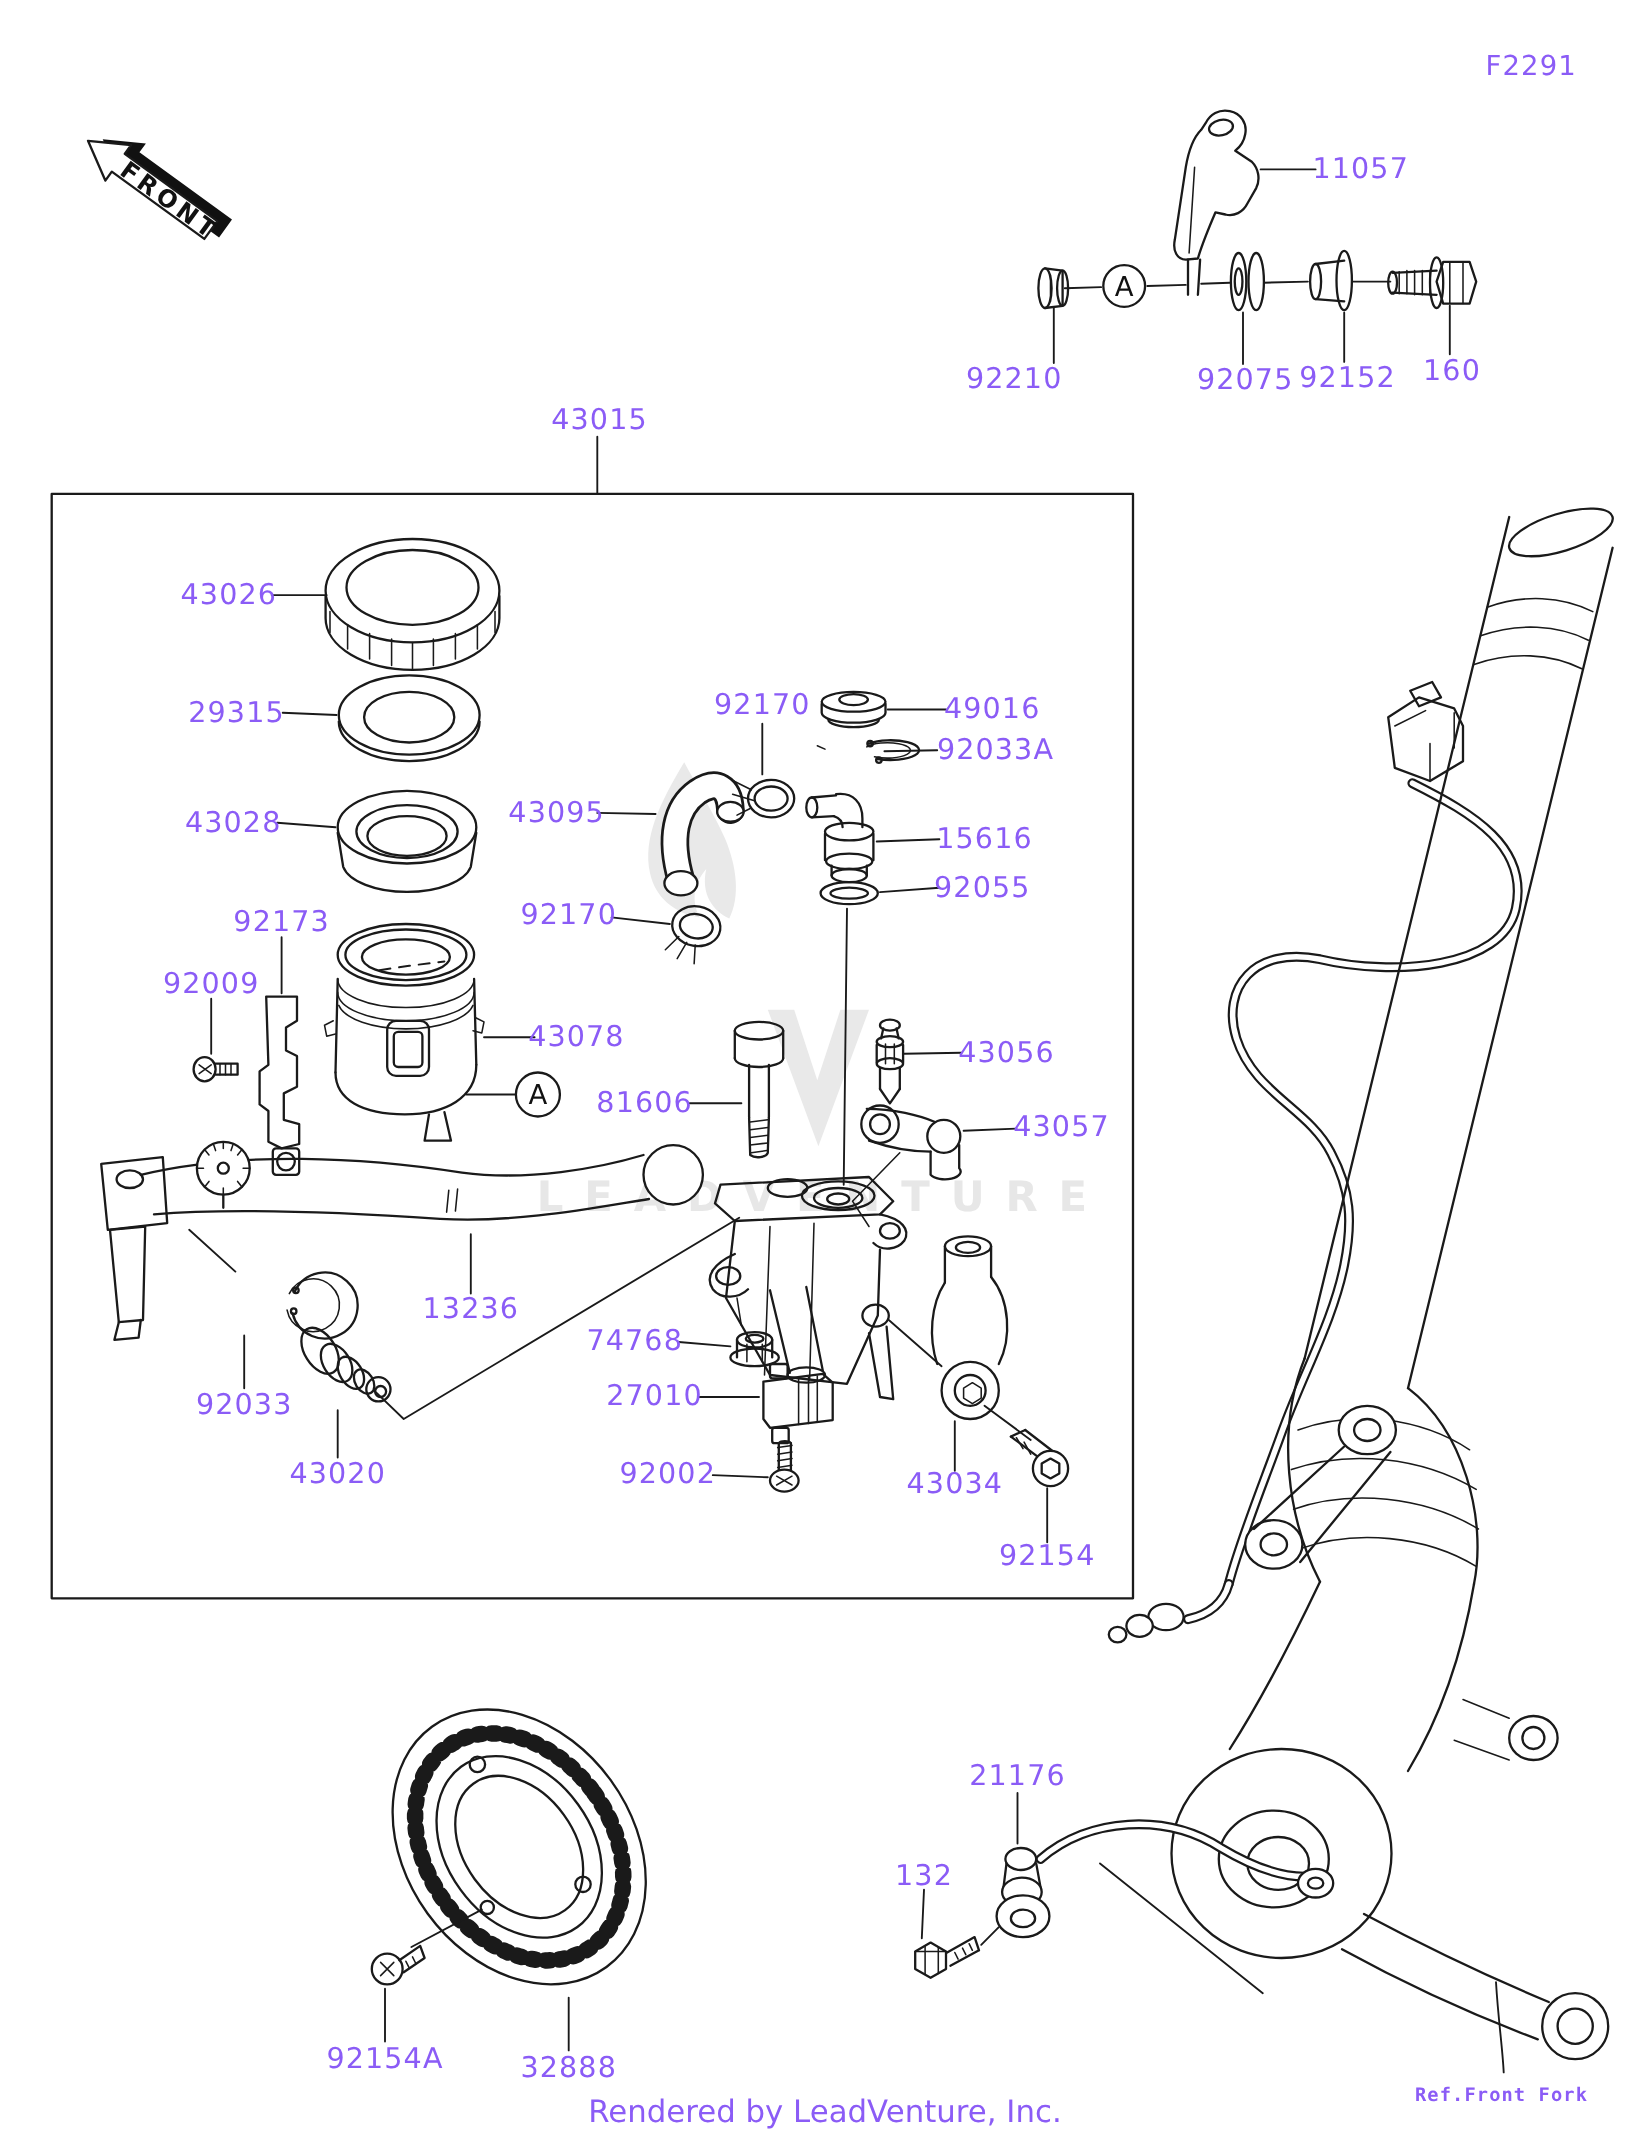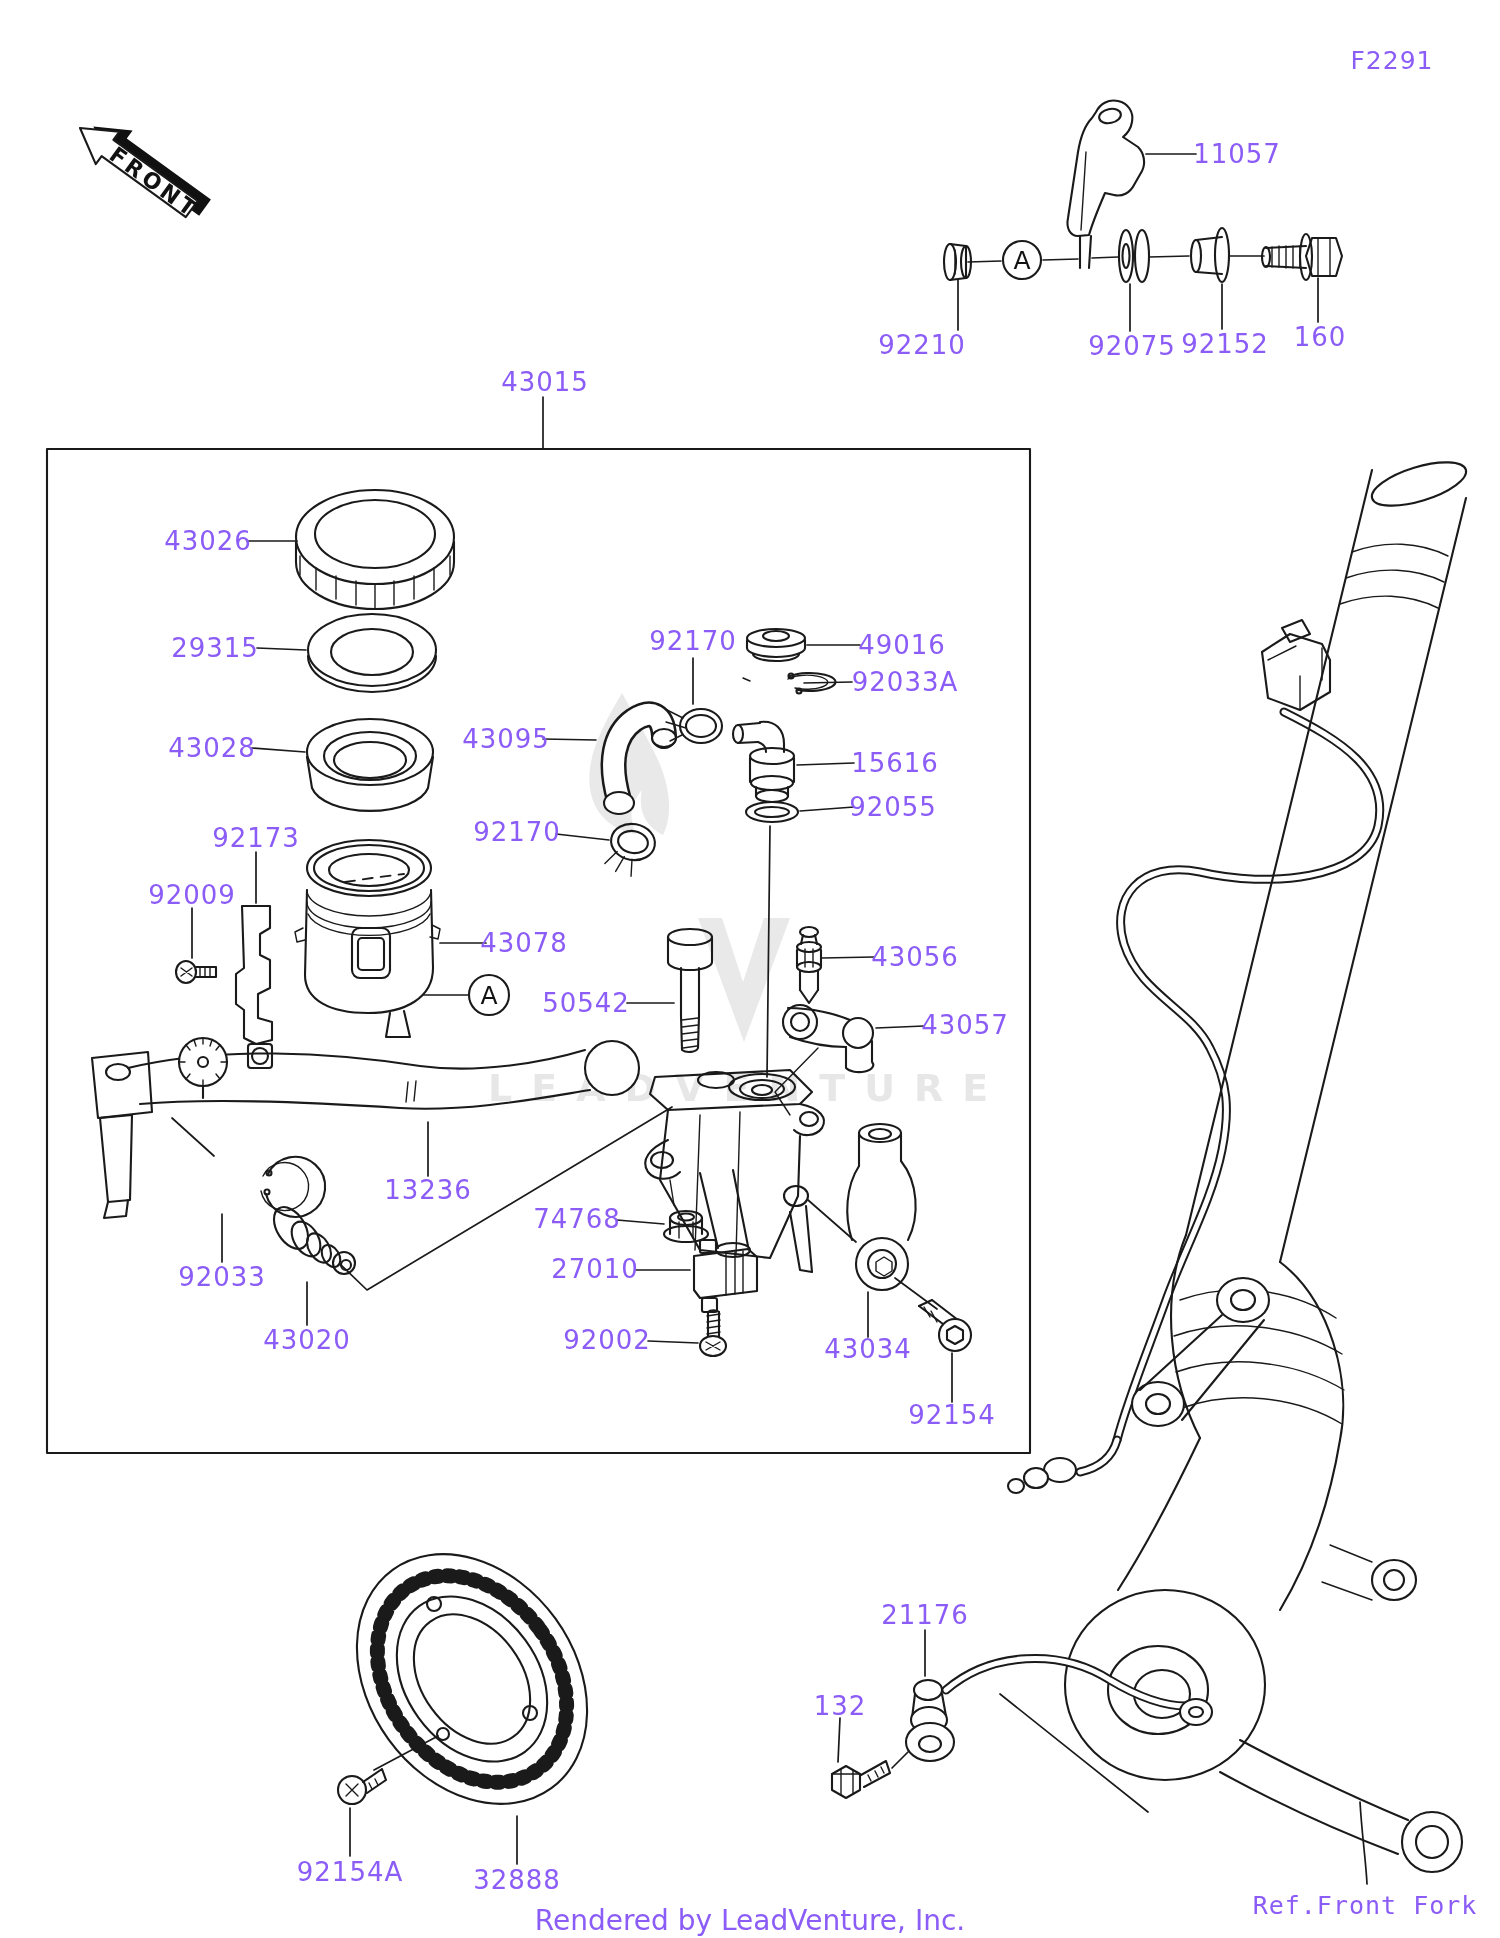--- a/index.html
+++ b/index.html
@@ -15,21 +15,21 @@
   .art .ldr{stroke-width:1.7;}
   .art .thin{stroke-width:1.4;}
   .art .slots{stroke-width:15;stroke-dasharray:4.5 8.5;}
   .art .dashed{stroke-dasharray:10 8;stroke-width:1.8;}
   .art text{stroke:none;fill:#111;}
   .svgt{font-size:25px;text-anchor:middle;font-family:"DejaVu Sans",sans-serif;}
   .frontt{font-size:22px;font-weight:bold;letter-spacing:4px;font-family:"DejaVu Sans",sans-serif;}
   .lbl{position:absolute;transform:translate(-50%,-50%);font-size:26px;color:#8b5cf6;
        white-space:nowrap;letter-spacing:1px;}
   .code{font-size:25px;}
-  .ref{font-family:"DejaVu Sans Mono",monospace;font-size:25px;letter-spacing:1px;}
+  .ref{font-family:"DejaVu Sans Mono",monospace;font-size:17px;letter-spacing:1px;font-weight:bold;}
   .footer{font-size:28px;letter-spacing:0px;}
 </style>
 </head>
 <body>
 
 <div class="canvas">
 
   <div class="wm-text">LEADVENTURE</div>
 
   <svg class="art" viewBox="0 0 1500 1938">
@@ -423,21 +423,21 @@
   <div class="lbl" style="left:693px;top:641px">92170</div>
   <div class="lbl" style="left:902px;top:645px">49016</div>
   <div class="lbl" style="left:905px;top:682px">92033A</div>
   <div class="lbl" style="left:506px;top:739px">43095</div>
   <div class="lbl" style="left:895px;top:763px">15616</div>
   <div class="lbl" style="left:893px;top:807px">92055</div>
   <div class="lbl" style="left:517px;top:832px">92170</div>
   <div class="lbl" style="left:256px;top:838px">92173</div>
   <div class="lbl" style="left:192px;top:895px">92009</div>
   <div class="lbl" style="left:524px;top:943px">43078</div>
-  <div class="lbl" style="left:586px;top:1003px">50542</div>
+  <div class="lbl" style="left:586px;top:1003px">81606</div>
   <div class="lbl" style="left:915px;top:957px">43056</div>
   <div class="lbl" style="left:965px;top:1025px">43057</div>
   <div class="lbl" style="left:428px;top:1190px">13236</div>
   <div class="lbl" style="left:222px;top:1277px">92033</div>
   <div class="lbl" style="left:307px;top:1340px">43020</div>
   <div class="lbl" style="left:577px;top:1219px">74768</div>
   <div class="lbl" style="left:595px;top:1269px">27010</div>
   <div class="lbl" style="left:607px;top:1340px">92002</div>
   <div class="lbl" style="left:868px;top:1349px">43034</div>
   <div class="lbl" style="left:952px;top:1415px">92154</div>

